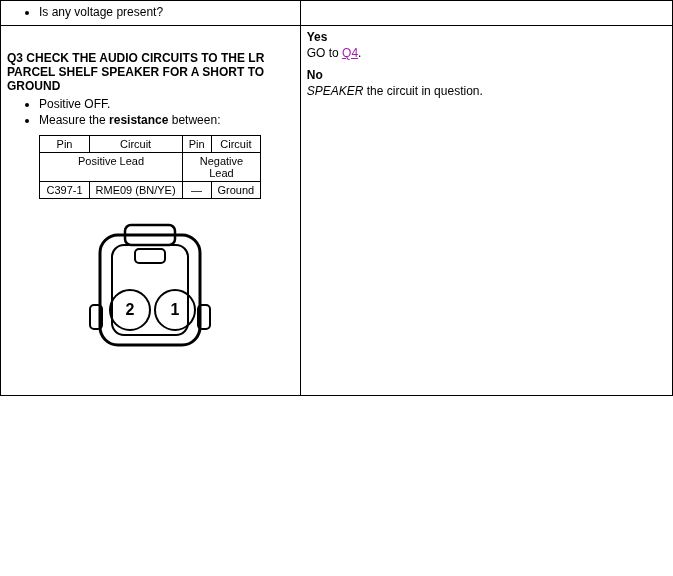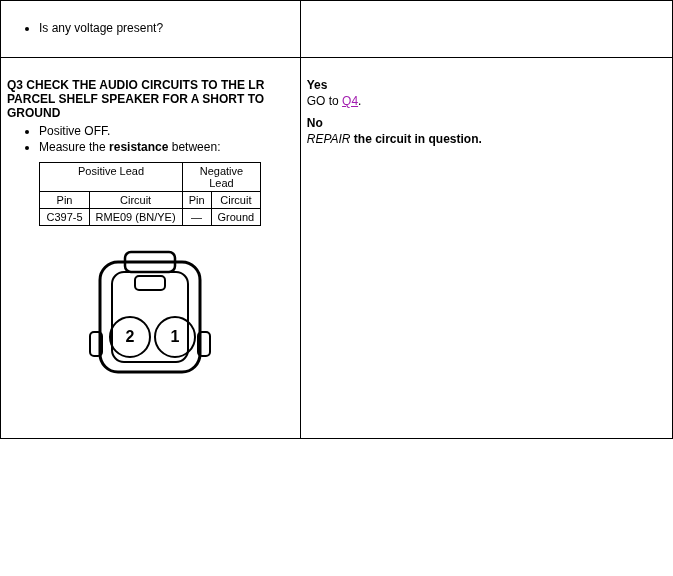--- a/index.html
+++ b/index.html
@@ -14,32 +14,33 @@
       width: 673px;
     }
     .main-table {
       width: 100%;
       border-collapse: collapse;
       border: 1px solid #000;
     }
     .main-table td {
       border: 1px solid #000;
       vertical-align: top;
-      padding: 20px 6px;
+      padding: 4px 6px;
     }
     .left-col {
       width: 300px;
     }
     .right-col {
       width: 373px;
     }
     .q-header {
       font-weight: bold;
       font-size: 12px;
       margin-bottom: 4px;
+      margin-top: 21px;
     }
     .bullet-item {
       margin-left: 16px;
       margin-bottom: 2px;
       list-style-type: disc;
     }
     .bullet-list {
       padding-left: 16px;
     }
     .inner-table {
@@ -63,21 +64,21 @@
       margin-bottom: 8px;
     }
     a {
       color: #a21caf;
       text-decoration: underline;
     }
     .repair-text {
       color: #000;
     }
     .repair-text span {
-      font-weight: bold;
+      font-weight: normal;
       color: #000;
     }
     .connector-svg {
       display: block;
       margin: 16px auto;
     }
   </style>
 </head>
 <body>
 
@@ -99,31 +100,31 @@
       <ul class="bullet-list">
         <li class="bullet-item">Positive OFF.</li>
         <li class="bullet-item">
           Measure the <strong>resistance</strong> between:
         </li>
       </ul>
 
       <table class="inner-table">
         <tbody>
               <tr>
-          <td colspan="2" class="pos-lead-header">Positive Lead</td>
-          <td colspan="2">Negative<br>Lead</td>
-        </tr>
-        <tr>
           <td>Pin</td>
           <td>Circuit</td>
           <td>Pin</td>
           <td>Circuit</td>
         </tr>
         <tr>
-          <td>C397-5</td>
+          <td colspan="2" class="pos-lead-header">Positive Lead</td>
+          <td colspan="2">Negative<br>Lead</td>
+        </tr>
+        <tr>
+          <td>C397-1</td>
           <td>RME09 (BN/YE)</td>
           <td>—</td>
           <td>Ground</td>
         </tr>
       </tbody>
           </table>
 
       <svg class="connector-svg" width="160" height="160" viewBox="0 0 160 160">
 
         <rect x="30" y="20" width="100" height="110" rx="18" ry="18" fill="none" stroke="#000" stroke-width="3"></rect>
@@ -148,19 +149,19 @@
     <td class="right-col">
       <div class="answer-block">
         <div class="answer-label">Yes</div>
         <div>
           <span>GO to </span><a href="#Q4">Q4</a>.
         </div>
       </div>
       <div class="answer-block">
         <div class="answer-label">No</div>
         <div class="repair-text">
-          <span style="font-weight: normal; text-decoration: none; font-style: italic;">REPAIR</span><span> the circuit in question.</span>
+          <span style="font-weight: normal; text-decoration: none; font-style: italic;">SPEAKER</span><span> the circuit in question.</span>
         </div>
       </div>
     </td>
   </tr>
 </tbody>
   </table>
 
 </body></html>

